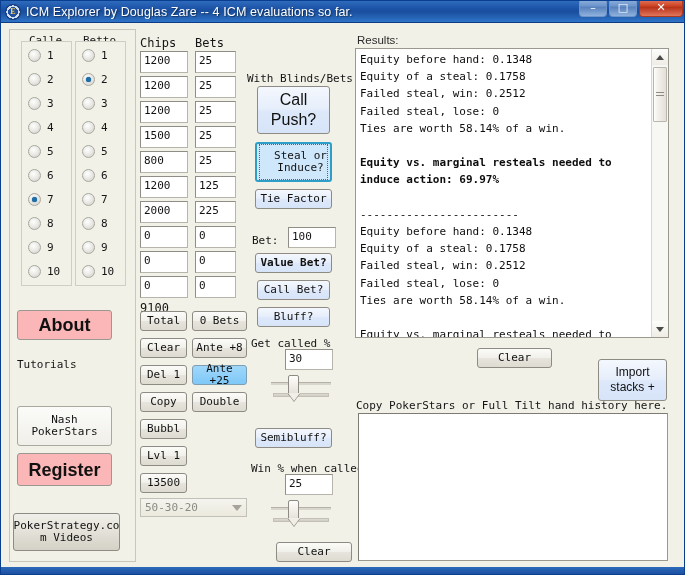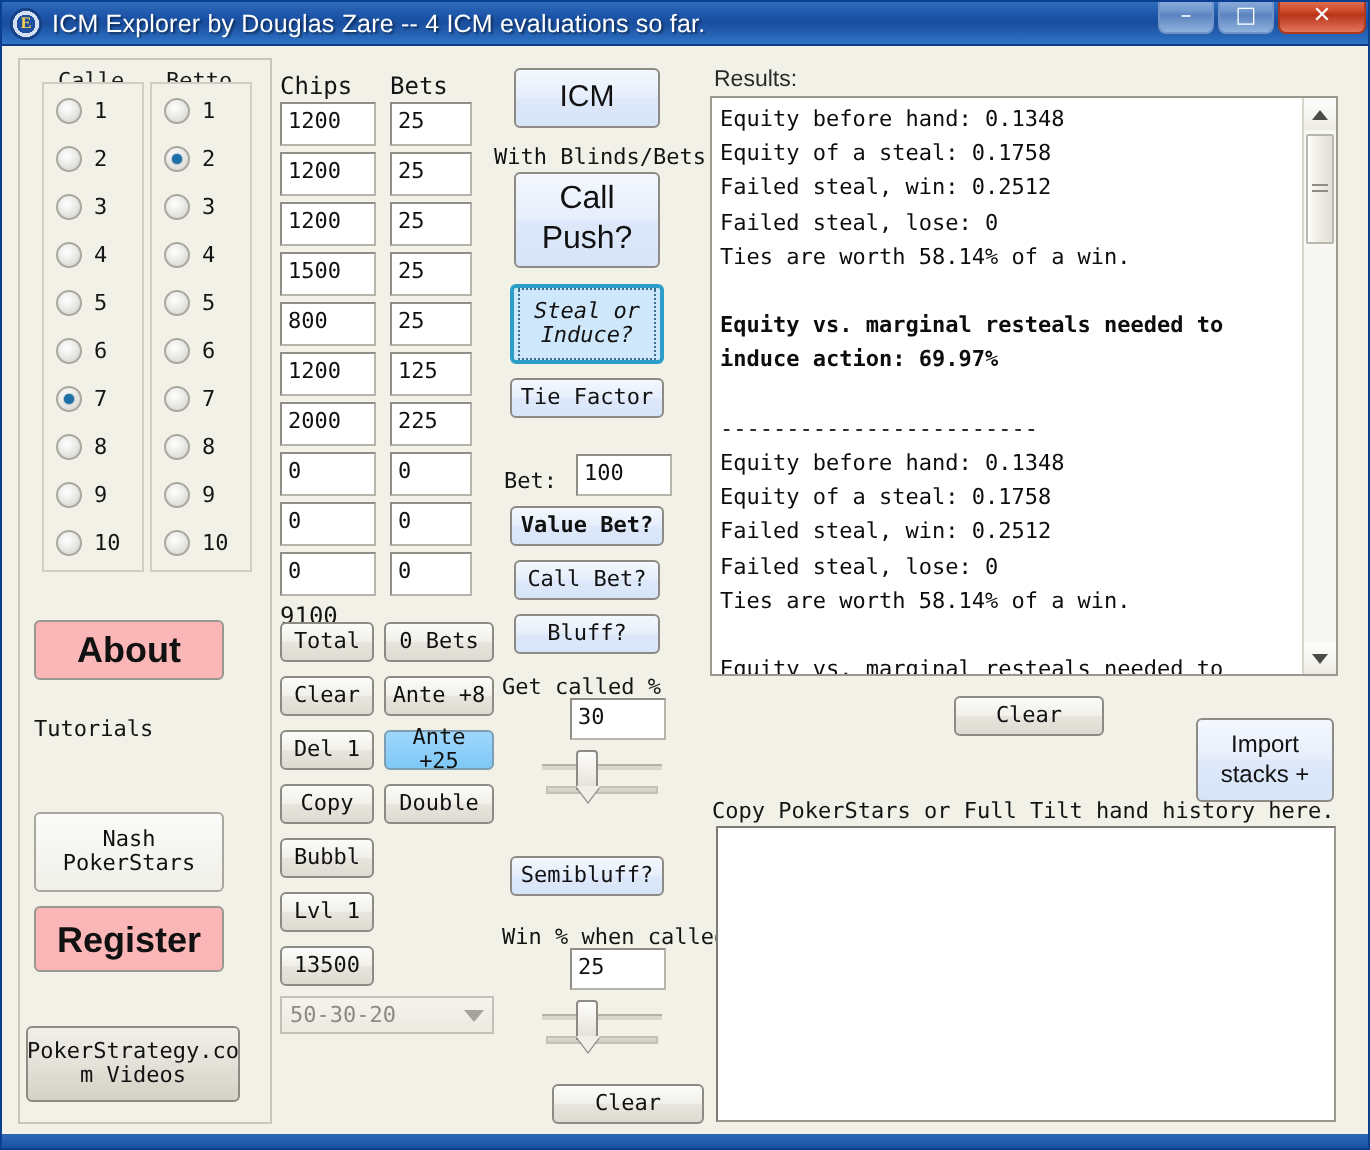--- a/index.html
+++ b/index.html
@@ -139,23 +139,22 @@
     border-color: #8d8b83;
   }
   .btn.bluesel {
     background: #cfe7fb;
     border: 2px solid #2d9ec7;
     border-radius: 3px;
   }
   .btn.bluesel .inner {
     border: 1px dotted #3b6f8e;
     width: 100%; height: 100%;
-    display: flex; align-items: center; justify-content: center;
+    display: flex; align-items: flex-end; justify-content: center;
     flex-direction: column;
-    font-style: italic;
   }
   .btn.cyanfill {
     background: linear-gradient(to bottom, #9fd7fb 0%, #7fc8f7 100%);
     border-color: #7e9eb3;
   }
   .btn.pink {
     background: #fbb7b7;
     border: 1px solid #9a9890;
     font-family: "Liberation Sans", sans-serif;
     font-weight: bold;
@@ -456,21 +455,20 @@
   <div class="btn flat" style="left:16px; top:405px; width:95px; height:40px; white-space:pre-line;">
     <span>Nash
 PokerStars</span>
   </div>
   <div class="btn pink" style="left:16px; top:452px; width:95px; height:33px; font-size:18px;">Register</div>
   <div class="btn grayface" style="left:12px; top:512px; width:107px; height:38px; white-space:pre-line;">
     <span>PokerStrategy.co
 m Videos</span>
   </div>
 
-  <div class="btn blue" style="left:256px; top:33px; width:73px; height:30px; font-family:'Liberation Sans',sans-serif; font-size:15px;">ICM</div>
   <div class="lbl" style="left:246px; top:71px;">With Blinds/Bets:</div>
   <div class="btn blue" style="left:256px; top:85px; width:73px; height:48px; flex-direction:column; font-family:'Liberation Sans',sans-serif; font-size:16px; line-height:20px; white-space:pre-line;">
     <span>Call
 Push?</span>
   </div>
   <div class="btn bluesel" style="left:254px; top:141px; width:77px; height:40px;">
     <span class="inner">
         <span style="white-space:pre-line;">Steal or
 Induce?</span>
       </span>

